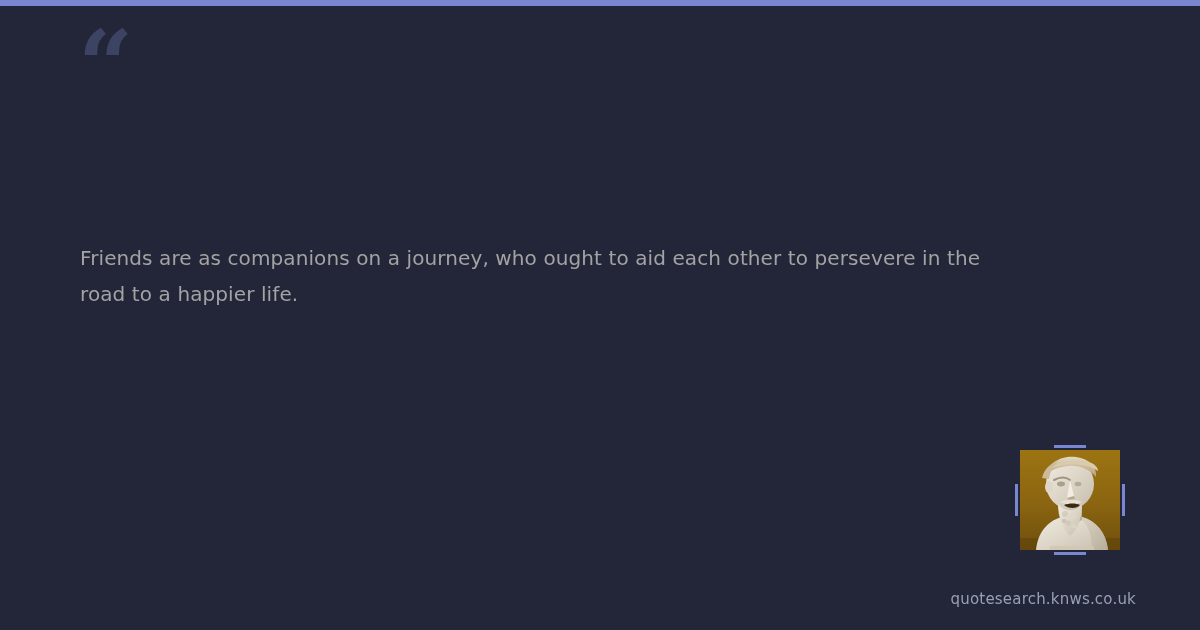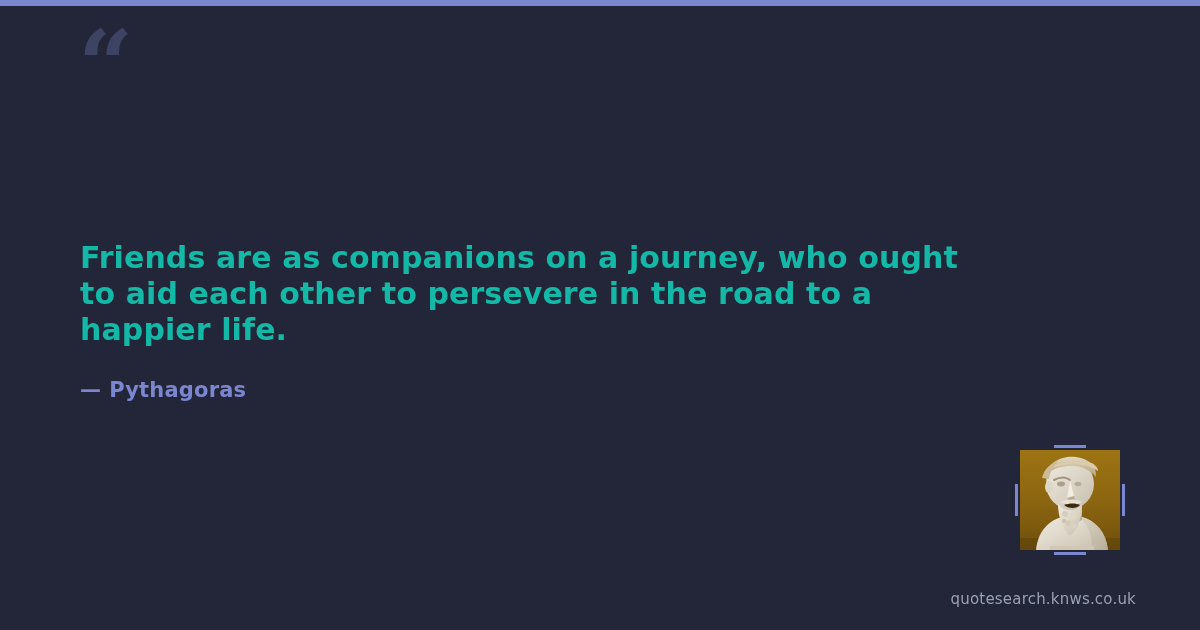--- a/index.html
+++ b/index.html
@@ -46,24 +46,24 @@
   .content-block {
     position: absolute;
     left: 80px;
     top: 240px;
     width: 1000px;
   }
 
   .quote-text {
     margin: 0;
     font-family: "DejaVu Sans", sans-serif;
-    font-size: 30px;
-    font-weight: 700;
+    font-size: 20px;
+    font-weight: 400;
     line-height: 36px;
-    color: #14b8a6;
+    color: #a3a3a3;
     letter-spacing: 0.1px;
     max-width: 920px;
   }
 
   .attribution {
     margin: 0;
     padding-top: 30px;
     font-family: "DejaVu Sans", sans-serif;
     font-size: 21px;
     font-weight: 700;
@@ -121,23 +121,20 @@
 
 <div class="quote-card">
 
   <div class="top-accent-bar"></div>
 
   <div class="quote-mark">“</div>
 
   <div class="content-block">
     <p class="quote-text">Friends are as companions on a journey, who ought to aid each other to persevere in the road to a happier life.</p>
 
-    <p class="attribution">
-      <span class="dash">—</span><span>Pythagoras</span>
-    </p>
   </div>
 
   <div class="author-thumb">
     <div class="photo">
       <svg viewBox="0 0 100 100" preserveAspectRatio="xMidYMid slice">
         <defs>
           <linearGradient id="bgGold" x1="0" y1="0" x2="0" y2="1">
             <stop offset="0%" stop-color="#9d7413"></stop>
             <stop offset="55%" stop-color="#8a6410"></stop>
             <stop offset="100%" stop-color="#6f4f0d"></stop>

